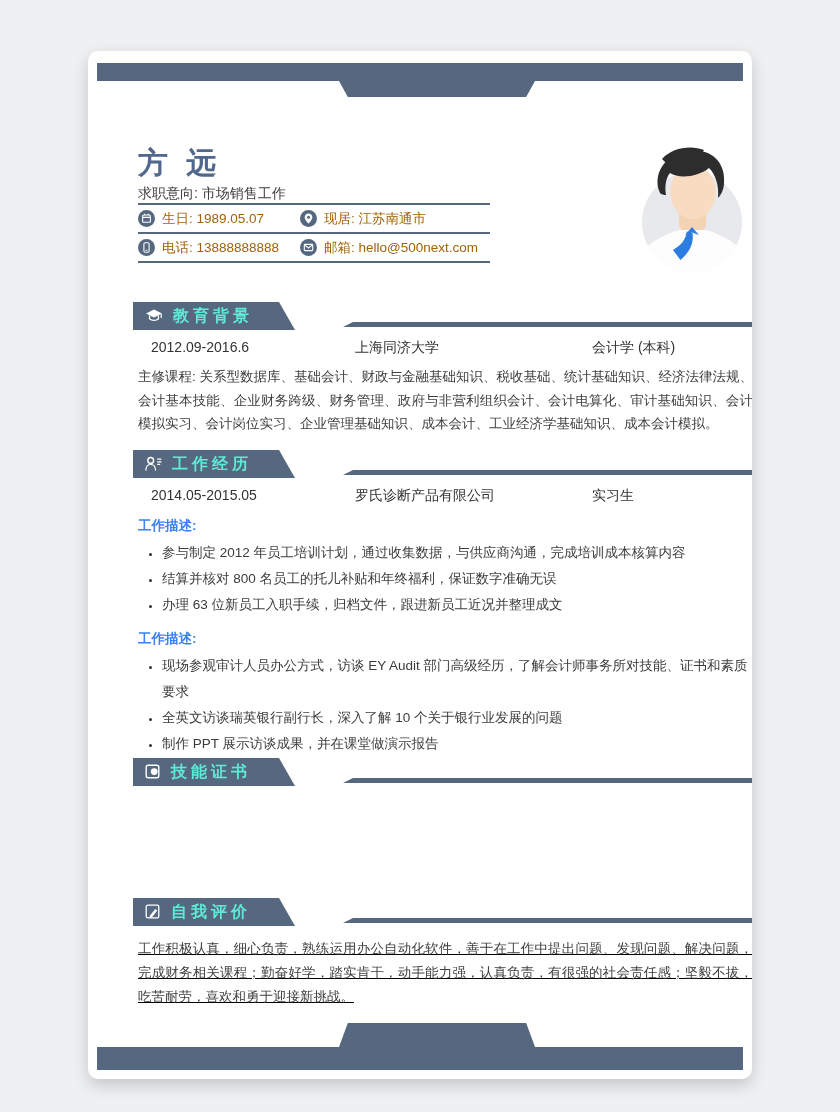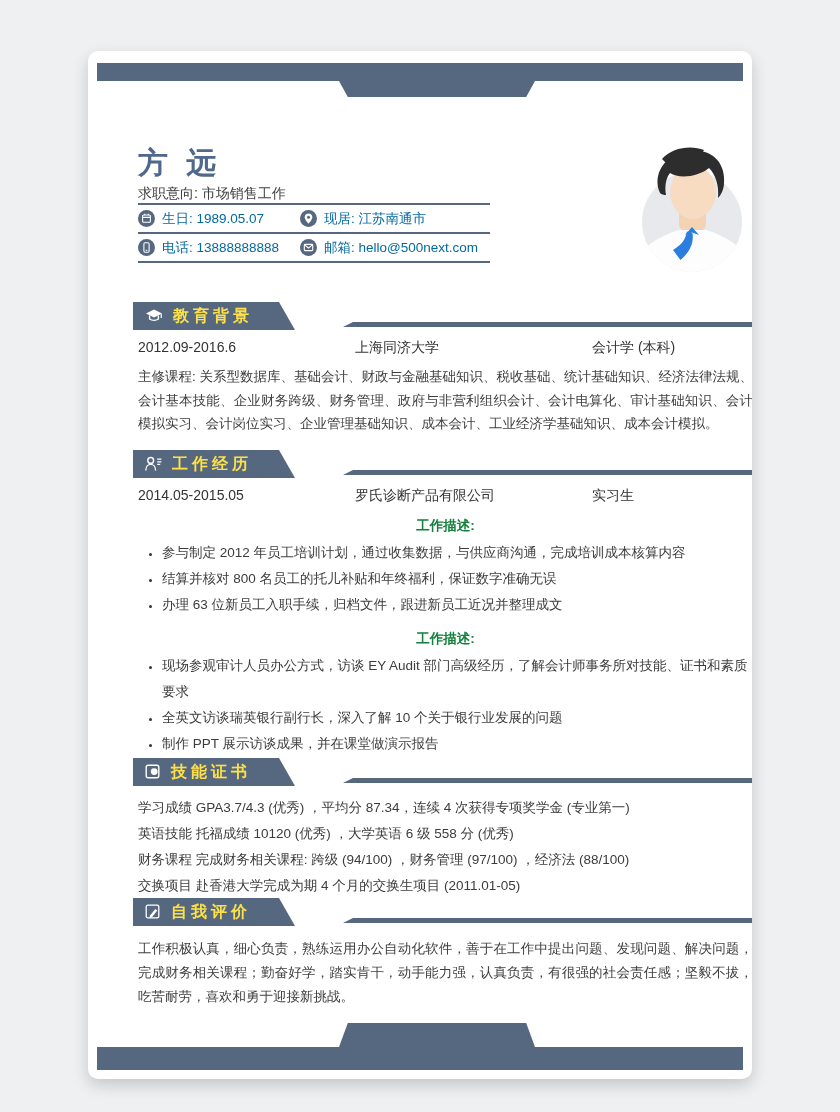--- a/index.html
+++ b/index.html
@@ -11,50 +11,50 @@
   .deco-top-bar { position:absolute; left:9px; right:9px; top:12px; height:18px; background:var(--accent); }
   .deco-top-tab { position:absolute; left:251px; top:30px; width:196px; height:16px; background:var(--accent);
                   clip-path:polygon(0 0,100% 0,95.5% 100%,4.5% 100%); }
   .deco-bottom-bar { position:absolute; left:9px; right:9px; bottom:9px; height:23px; background:var(--accent); }
   .deco-bottom-tab { position:absolute; left:251px; bottom:32px; width:196px; height:24px; background:var(--accent);
                   clip-path:polygon(4.5% 0,95.5% 0,100% 100%,0 100%); }
 
   .name { position:absolute; left:50px; top:92px; font-size:30px; font-weight:bold; letter-spacing:5px; color:#50688c; }
   .intent { position:absolute; left:50px; top:134px; font-size:14px; color:#404040; }
 
-  .contact { position:absolute; left:50px; top:152px; width:352px; border-top:2px solid var(--accent); font-size:13.5px; color:#0369a1; }
+  .contact { position:absolute; left:50px; top:152px; width:352px; border-top:2px solid var(--accent); font-size:13.5px; color:#a16207; }
   .contact-row { display:flex; align-items:center; height:29px; border-bottom:2px solid var(--accent); }
   .contact-cell { display:flex; align-items:center; gap:7px; }
   .contact-cell.c1 { width:162px; }
   .contact-cell svg { flex:0 0 auto; }
 
   .avatar-wrap { position:absolute; left:544px; top:94px; width:120px; height:130px; }
 
   .section { position:absolute; left:50px; width:615px; }
   .sec-edu   { top:251px; }
   .sec-work  { top:399px; }
   .sec-skill { top:707px; }
-  .sec-eval  { top:847px; }
+  .sec-eval  { top:847px;text-decoration:underline; }
 
   .banner { position:relative; height:28px; }
   .banner-shape { position:absolute; left:-5px; top:0; width:162px; height:28px; background:var(--accent);
                   clip-path:polygon(0 0,calc(100% - 16px) 0,100% 100%,0 100%);
                   display:flex; align-items:center; gap:9px; padding-left:11px; }
-  .banner-title { color:#fde047; font-size:16px; font-weight:bold; letter-spacing:4px; }
+  .banner-title { color:#5eead4; font-size:16px; font-weight:bold; letter-spacing:4px; }
   .banner-line { position:absolute; left:205px; right:0; top:20px; height:5px; background:var(--accent);
                  clip-path:polygon(10px 0,100% 0,100% 100%,0 100%); }
 
   .cols-row { position:relative; height:18px; margin-top:9px; font-size:14px; color:#333; }
-  .cols-row .c1 { position:absolute; left:0;text-align:center; }
+  .cols-row .c1 { position:absolute; left:13px;text-align:center; }
   .cols-row .c2 { position:absolute; left:217px; }
   .cols-row .c3 { position:absolute; left:454px; }
 
   .para { font-size:13.5px; color:#3e3e3e; line-height:23.5px; margin-top:8px; text-align:justify; }
 
-  .desc-label { font-size:13.5px; font-weight:bold; color:#15803d; margin-top:12px;text-align:center; }
+  .desc-label { font-size:13.5px; font-weight:bold; color:#3b82f6; margin-top:12px; }
   ul.bullets { margin-top:5px; padding-left:24px; }
   ul.bullets li { font-size:13.5px; color:#3c3c3c; line-height:26px; }
   ul.bullets li::marker { color:#333; font-size:11px; }
   .entry2 { margin-top:24px; }
 
   .skill-line { font-size:13.5px; color:#3c3c3c; line-height:26px; }
   .skill-block { margin-top:9px; }
   .eval-para { margin-top:11px; line-height:24px; }
 
   :root { --accent:#56687f; }
@@ -193,26 +193,20 @@
     <div class="banner">
       <span class="banner-shape">
         <svg width="18" height="18" viewBox="0 0 18 18">
             <rect x="2.2" y="2.2" width="12.6" height="12.6" rx="2" fill="none" stroke="#fff" stroke-width="1.4"></rect>
             <circle cx="10.2" cy="8.6" r="3.4" fill="#fff"></circle>
           </svg>
         <span class="banner-title">技能证书</span>
       </span>
       <span class="banner-line"></span>
     </div>
-    <div class="skill-block">
-      <div class="skill-line">学习成绩 GPA3.7/4.3 (优秀) ，平均分 87.34，连续 4 次获得专项奖学金 (专业第一)</div>
-      <div class="skill-line">英语技能 托福成绩 10120 (优秀) ，大学英语 6 级 558 分 (优秀)</div>
-      <div class="skill-line">财务课程 完成财务相关课程: 跨级 (94/100) ，财务管理 (97/100) ，经济法 (88/100)</div>
-      <div class="skill-line">交换项目 赴香港大学完成为期 4 个月的交换生项目 (2011.01-05)</div>
-    </div>
   </div>
 
   <div class="section sec-eval">
     <div class="banner">
       <span class="banner-shape">
         <svg width="18" height="18" viewBox="0 0 18 18">
             <rect x="2.2" y="2.2" width="12.6" height="12.6" rx="1.6" fill="none" stroke="#fff" stroke-width="1.3"></rect>
             <path d="M6,12.6 L11.3,6 L13.3,7.6 L8,14.2 L5.5,14.6 Z" fill="#fff"></path>
           </svg>
         <span class="banner-title">自我评价</span>

